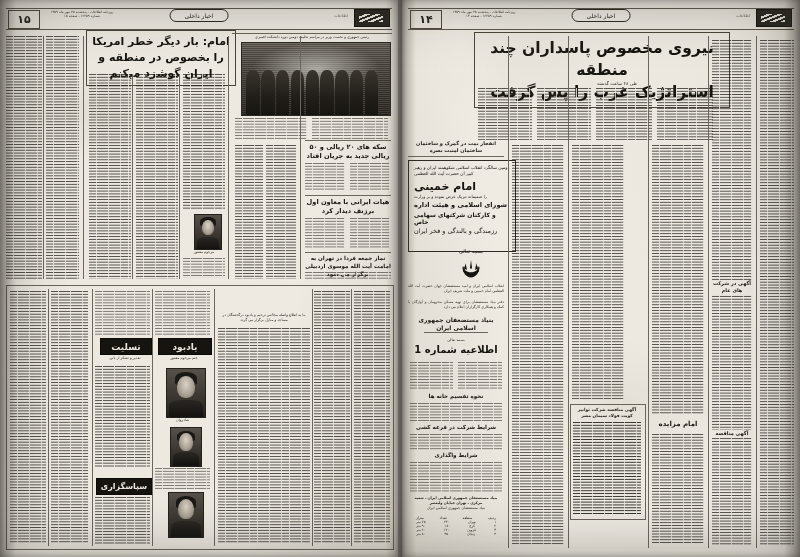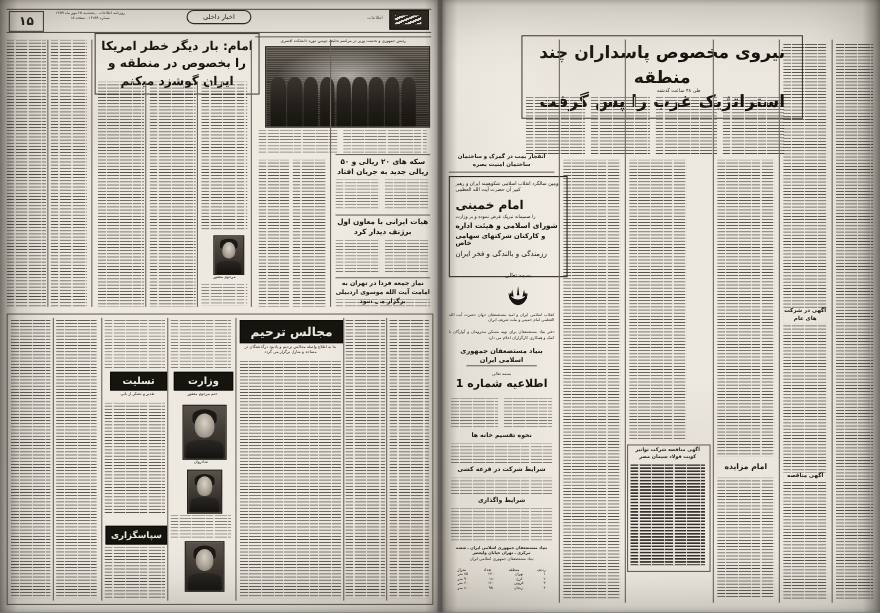--- a/index.html
+++ b/index.html
@@ -240,23 +240,20 @@
     <div class="col" style="left:235px;top:145px;width:28px;height:134px;">
         <div class="lines"></div>
       </div>
     <div class="col" style="left:266px;top:145px;width:30px;height:134px;">
         <div class="lines"></div>
       </div>
     <div class="colrule" style="left:300px;top:36px;height:243px;"></div>
 
     <div class="frame" style="left:6px;top:285px;width:386px;height:263px;"></div>
 
-    <div class="banner" style="left:218px;top:291px;width:92px;height:19px;">
-      <span style="font-size:11px;">مجالس ترحیم</span>
-    </div>
     <div class="caption" style="left:218px;top:313px;width:92px;">بنا به اطلاع واصله مجالس ترحیم و یادبود درگذشتگان در مساجد و منازل برگزار می گردد</div>
     <div class="col" style="left:218px;top:328px;width:92px;height:216px;">
         <div class="lines"></div>
       </div>
 
     <div class="col" style="left:314px;top:291px;width:36px;height:253px;">
         <div class="lines"></div>
       </div>
     <div class="col" style="left:354px;top:291px;width:36px;height:253px;">
         <div class="lines"></div>
@@ -269,21 +266,21 @@
         <div class="lines lt"></div>
       </div>
     <div class="col" style="left:155px;top:291px;width:55px;height:44px;">
         <div class="lines lt"></div>
       </div>
 
     <div class="banner" style="left:100px;top:338px;width:50px;height:15px;text-align:center;">
       <span style="font-size:9px;">تسلیت</span>
     </div>
     <div class="banner" style="left:158px;top:338px;width:52px;height:15px;">
-      <span style="font-size:9px;">وزارت</span>
+      <span style="font-size:9px;">یادبود</span>
     </div>
     <div class="caption" style="left:100px;top:356px;width:50px;">تقدیر و تشکر از بانی</div>
     <div class="caption" style="left:158px;top:356px;width:52px;">ختم مرحوم مغفور</div>
 
     <div class="col" style="left:95px;top:366px;width:55px;height:102px;">
         <div class="lines"></div>
       </div>
 
     <div class="portrait" style="left:166px;top:368px;width:38px;height:48px;">
       <div class="pr-bg"></div>
@@ -322,20 +319,30 @@
         <div class="lines"></div>
       </div>
     <div class="col" style="left:51px;top:291px;width:37px;height:253px;">
         <div class="lines"></div>
       </div>
     <div class="colrule" style="left:48px;top:289px;height:257px;"></div>
   </div>
 
   <div class="page" id="page-right">
 
+    <div class="masthead">
+      <div class="mh-rule a"></div>
+      <div class="mh-rule b"></div>
+      <div class="pagenum r">۱۴</div>
+      <div class="mh-meta" style="left:36px;white-space:pre-line;">روزنامه اطلاعات ـ پنجشنبه ۲۵ مهر ماه ۱۳۵۹
+شماره ۱۶۲۵۹ ـ صفحه ۱۴</div>
+      <div class="section-pill">اخبار داخلی</div>
+      <div class="mh-logo" style="right:2px;"></div>
+      <div class="mh-faint" style="right:44px;">اطلاعات</div>
+    </div>
 
     <div class="hl-box" style="left:72px;top:32px;width:242px;padding:4px 6px;border-width:1.5px;">
       <div class="hl hl-xl">نیروی مخصوص پاسداران چند منطقه</div>
       <div class="hl hl-xl">استراتژیک غرب را پس گرفت</div>
     </div>
     <div class="caption" style="left:185px;top:81px;width:60px;font-size:4.4px;">طی ۴۸ ساعت گذشته</div>
 
     <div class="col" style="left:76px;top:88px;width:54px;height:52px;">
         <div class="lines"></div>
       </div>

